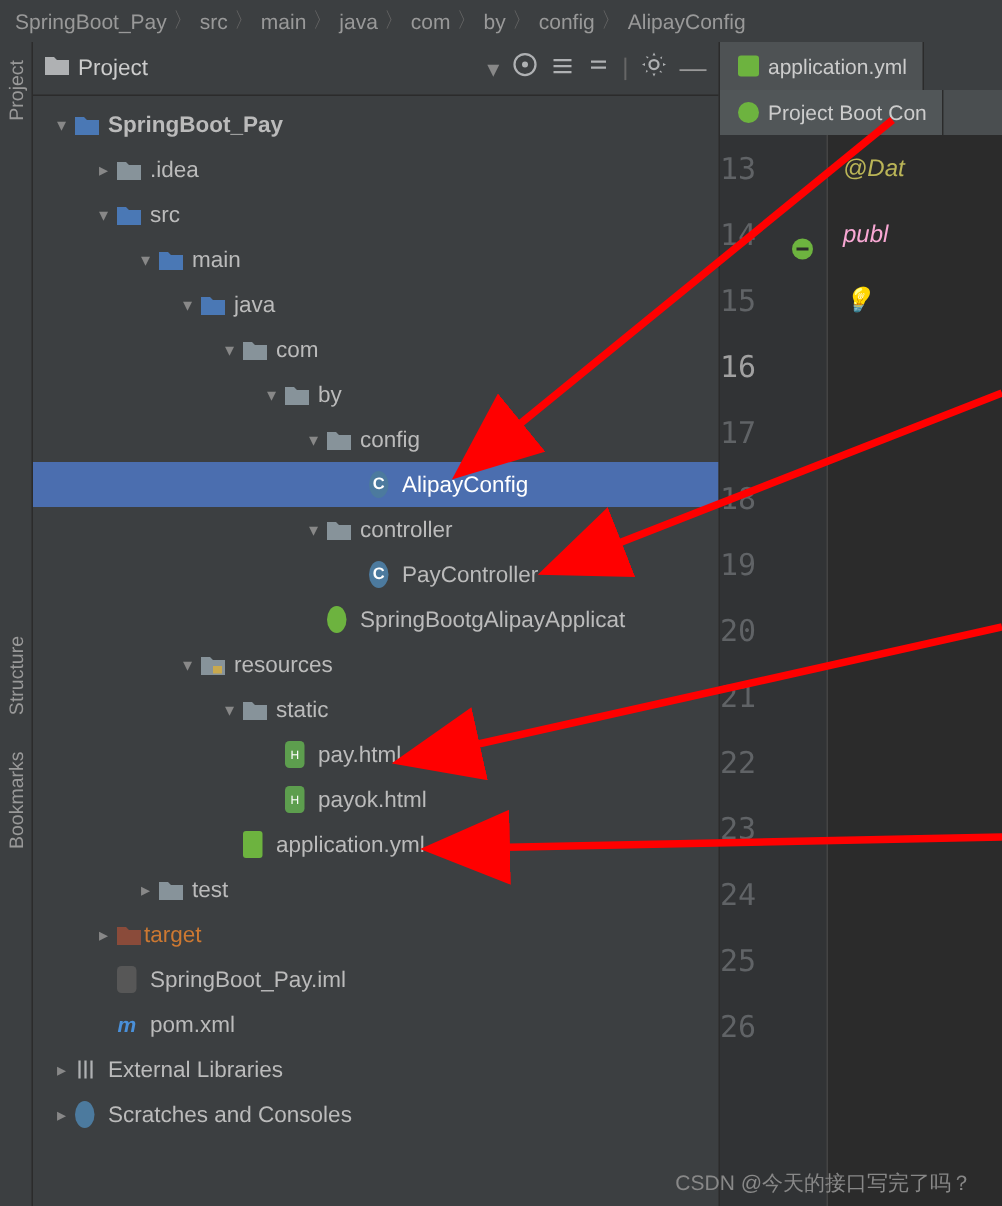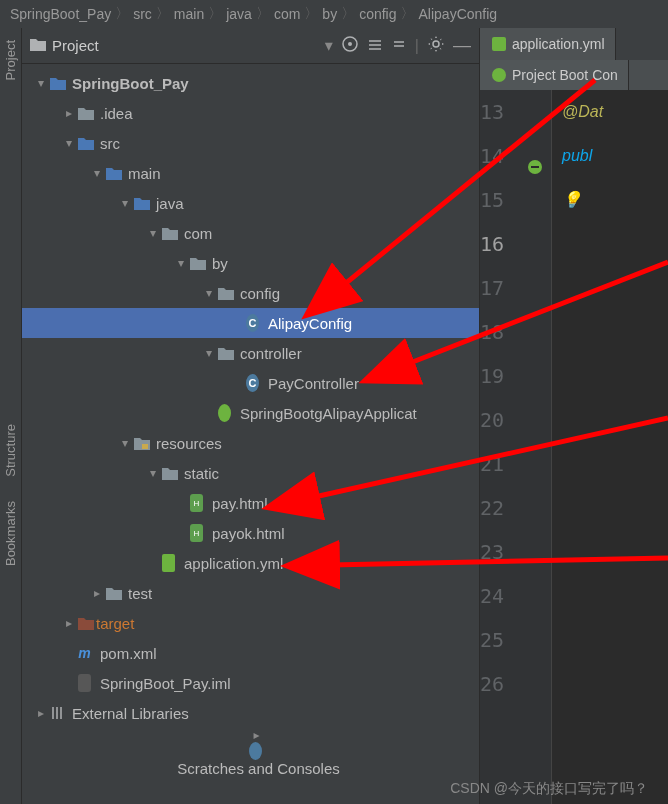--- a/index.html
+++ b/index.html
@@ -42,21 +42,21 @@
 .tab .fi-yml, .tab .fi-spring { margin-right: 6px; width: 14px; height: 14px; }
 .sub-tabs { display: flex; height: 30px; background: #4a4e50; }
 .gutter-code { display: flex; flex: 1; background: #2b2b2b; }
 .gutter { width: 72px; background: #313335; border-right: 1px solid #444; text-align: left; padding-right: 10px; }
 .gutter .ln { height: 44px; line-height: 44px; font-family: "Consolas", monospace; font-size: 20px; color: #606366; position: relative; }
 .gutter .ln.hl { color: #a1a1a1; }
 .gutter .ln .g-icon { position: absolute; right: -2px; top: 12px; }
 .code { flex: 1; background: #2b2b2b; padding-left: 10px; }
 .code-line { height: 44px; line-height: 44px; font-family: "Consolas", monospace; font-size: 16px; font-style: italic; white-space: pre; }
 .anno { color: #bbb557; }
-.kw { color: #0ea5e9; }
+.kw { color: #f9a8d4; }
 .bulb { color: #e8c252; }
 .overlay { position: absolute; top: 0; left: 0; width: 668px; height: 804px; pointer-events: none; }
 .watermark { position: absolute; bottom: 6px; right: 20px; color: #888; font-size: 14px; }
 .folder-svg { width: 16px; height: 14px; }
 </style>
 </head>
 <body>
 
 <div class="breadcrumb">
     <span>SpringBoot_Pay</span>
@@ -276,41 +276,41 @@
           <span style="display: inline-flex; width: 20px; justify-content: center;">
             <svg class="folder-svg" viewBox="0 0 16 14">
               <path fill="#8a4b3a" d="M0 2h6l2 2h8v10H0z"></path>
             </svg>
           </span>
           <span style="margin-left: 0;">target</span>
         </div>
         <div class="tree-row" style="padding-left: 40px;">
           <span class="arrow none"></span>
           <span style="display: inline-flex; width: 20px; justify-content: center;">
+            <span class="file-icon fi-idea"></span>
+          </span>
+          <span style="margin-left: 4px;">SpringBoot_Pay.iml</span>
+        </div>
+        <div class="tree-row" style="padding-left: 40px;">
+          <span class="arrow none"></span>
+          <span style="display: inline-flex; width: 20px; justify-content: center;">
             <span class="file-icon fi-m"></span>
           </span>
           <span style="margin-left: 4px;">pom.xml</span>
-        </div>
-        <div class="tree-row" style="padding-left: 40px;">
-          <span class="arrow none"></span>
-          <span style="display: inline-flex; width: 20px; justify-content: center;">
-            <span class="file-icon fi-idea"></span>
-          </span>
-          <span style="margin-left: 4px;">SpringBoot_Pay.iml</span>
         </div>
         <div class="tree-row" style="padding-left: 12px;">
           <span class="arrow closed"></span>
           <span style="display: inline-flex; width: 20px; justify-content: center;">
             <svg width="16" height="16" viewBox="0 0 16 16">
               <path stroke="#afb1b3" stroke-width="1.5" fill="none" d="M3 2v12M7 2v12M11 2v12"></path>
             </svg>
           </span>
           <span style="margin-left: 4px;">External Libraries</span>
         </div>
-        <div class="tree-row" style="padding-left: 12px; flex-direction: column;">
+        <div class="tree-row" style="padding-left: 12px;">
           <span class="arrow closed"></span>
           <span style="display: inline-flex; width: 20px; justify-content: center;">
             <span class="file-icon fi-scratch"></span>
           </span>
           <span style="margin-left: 4px;">Scratches and Consoles</span>
         </div>
       </div>
   </div>
 
   <div class="editor">

